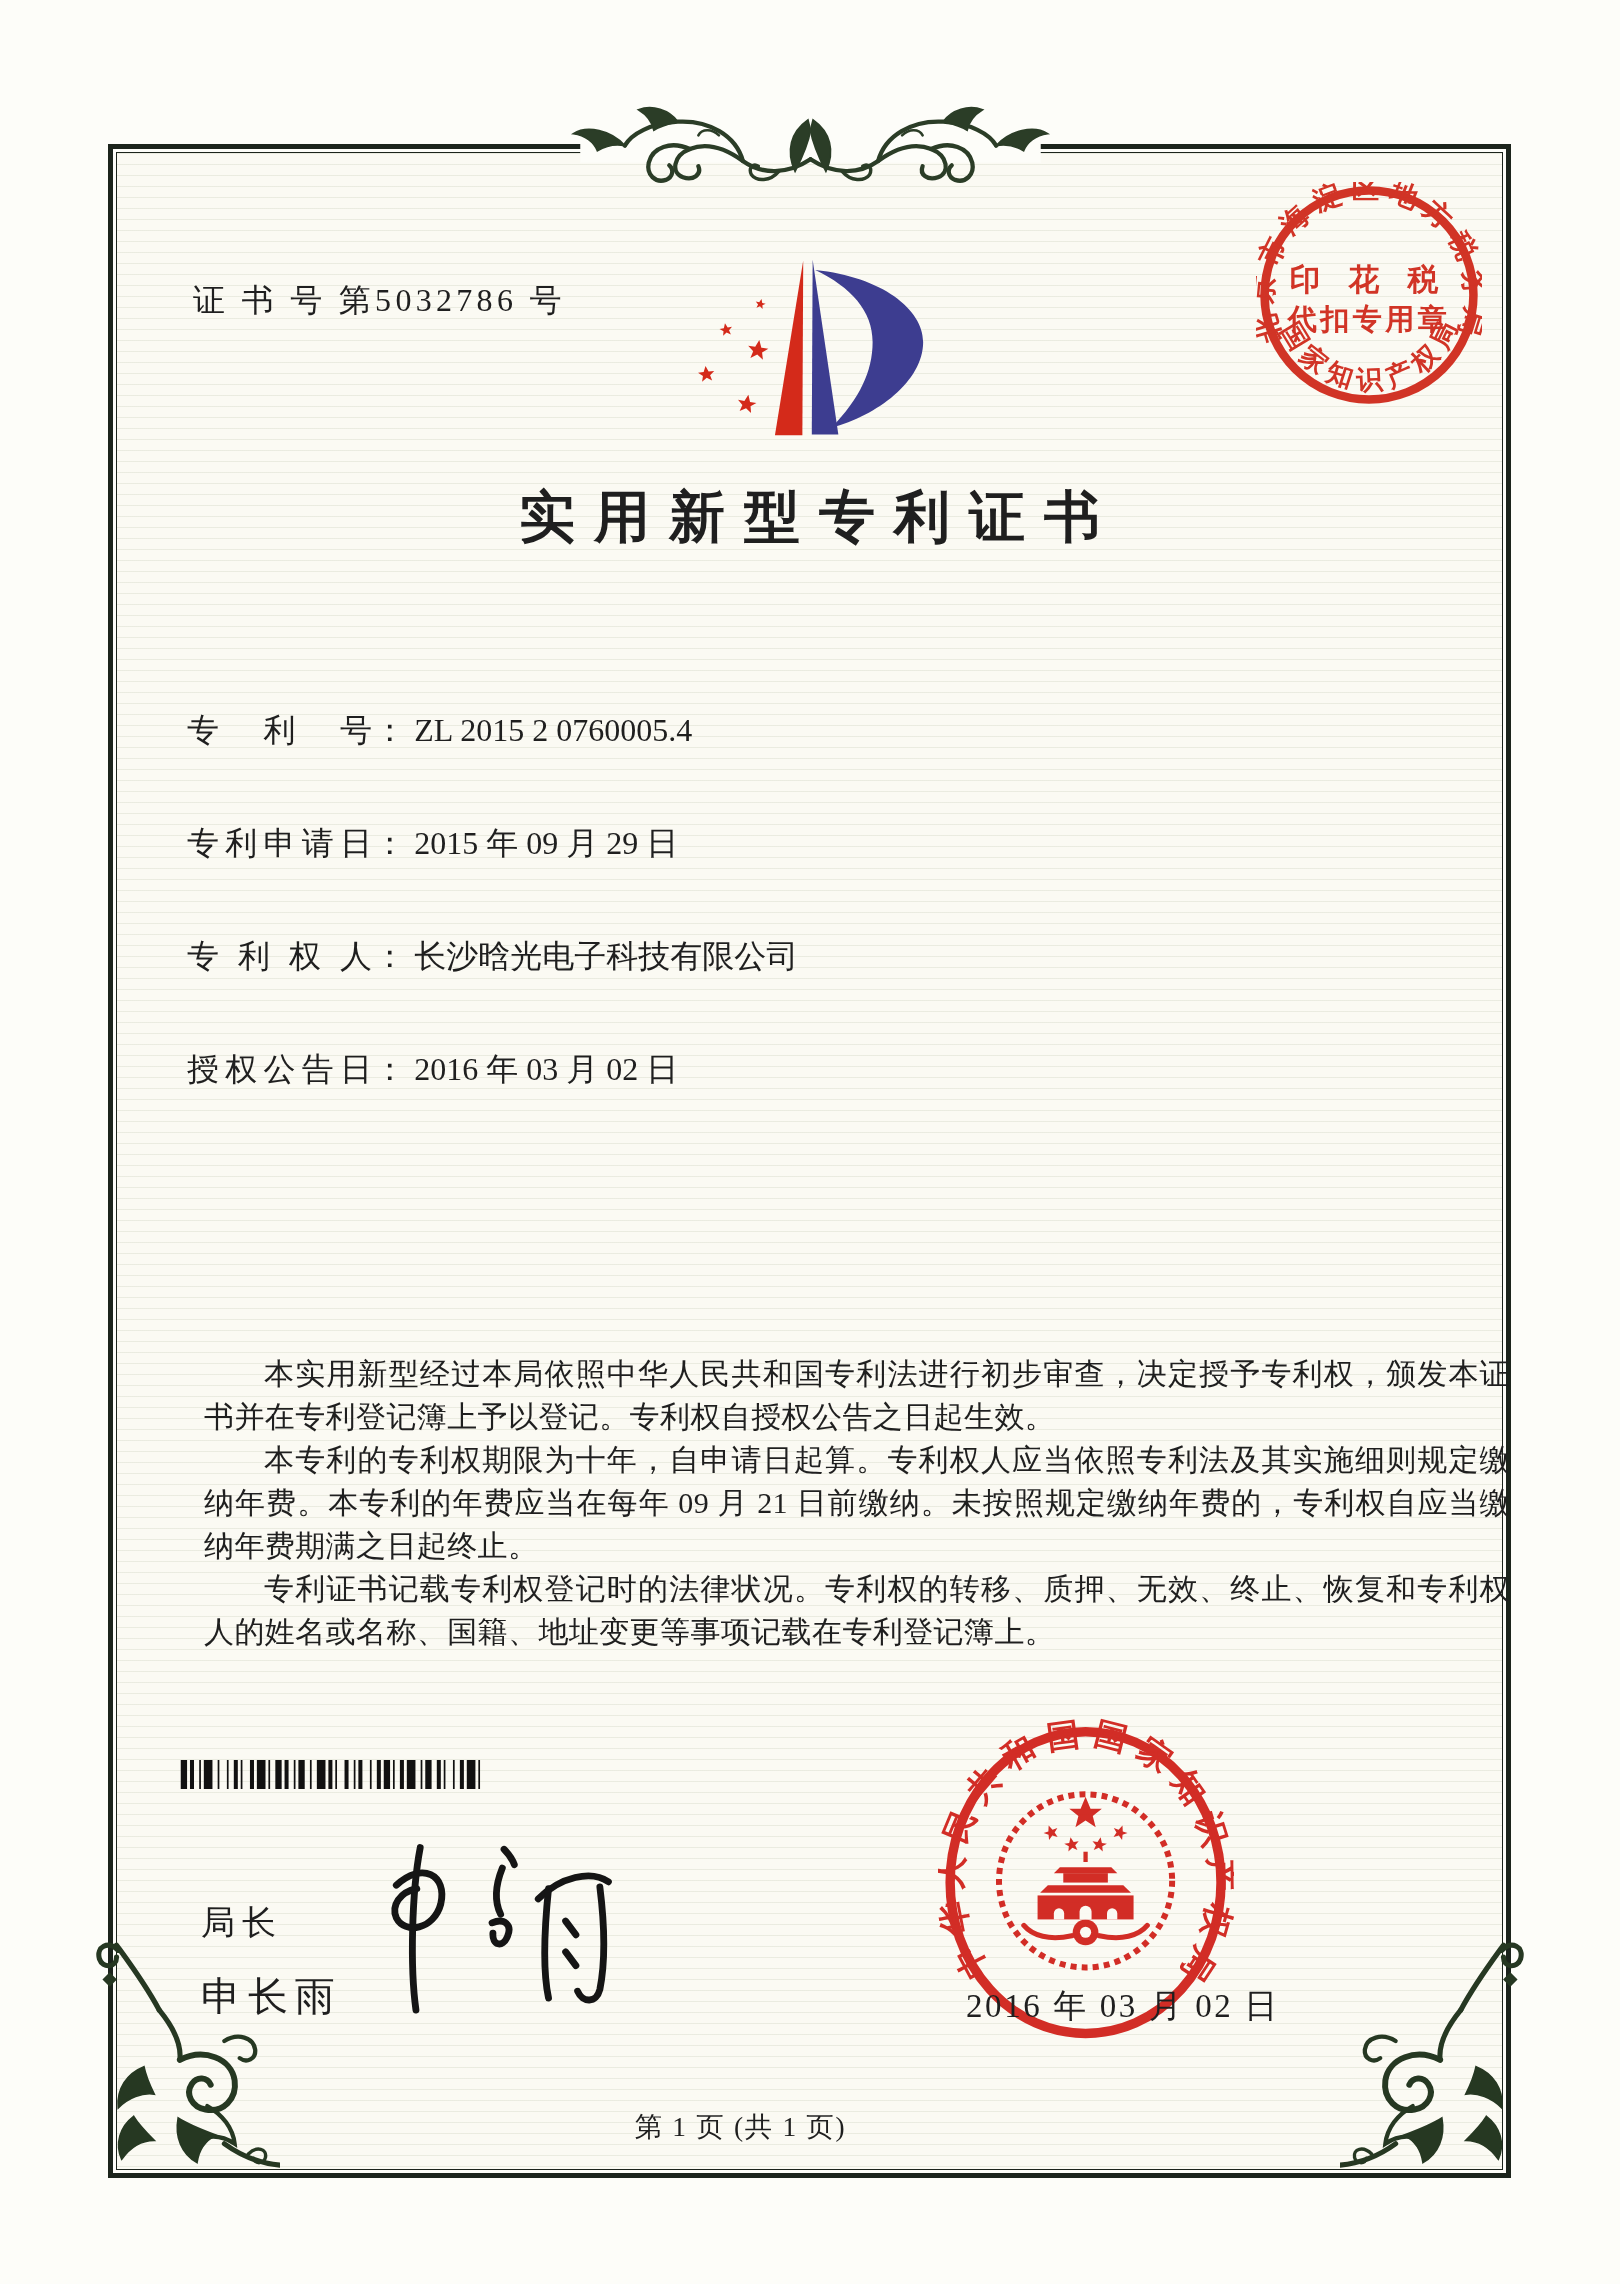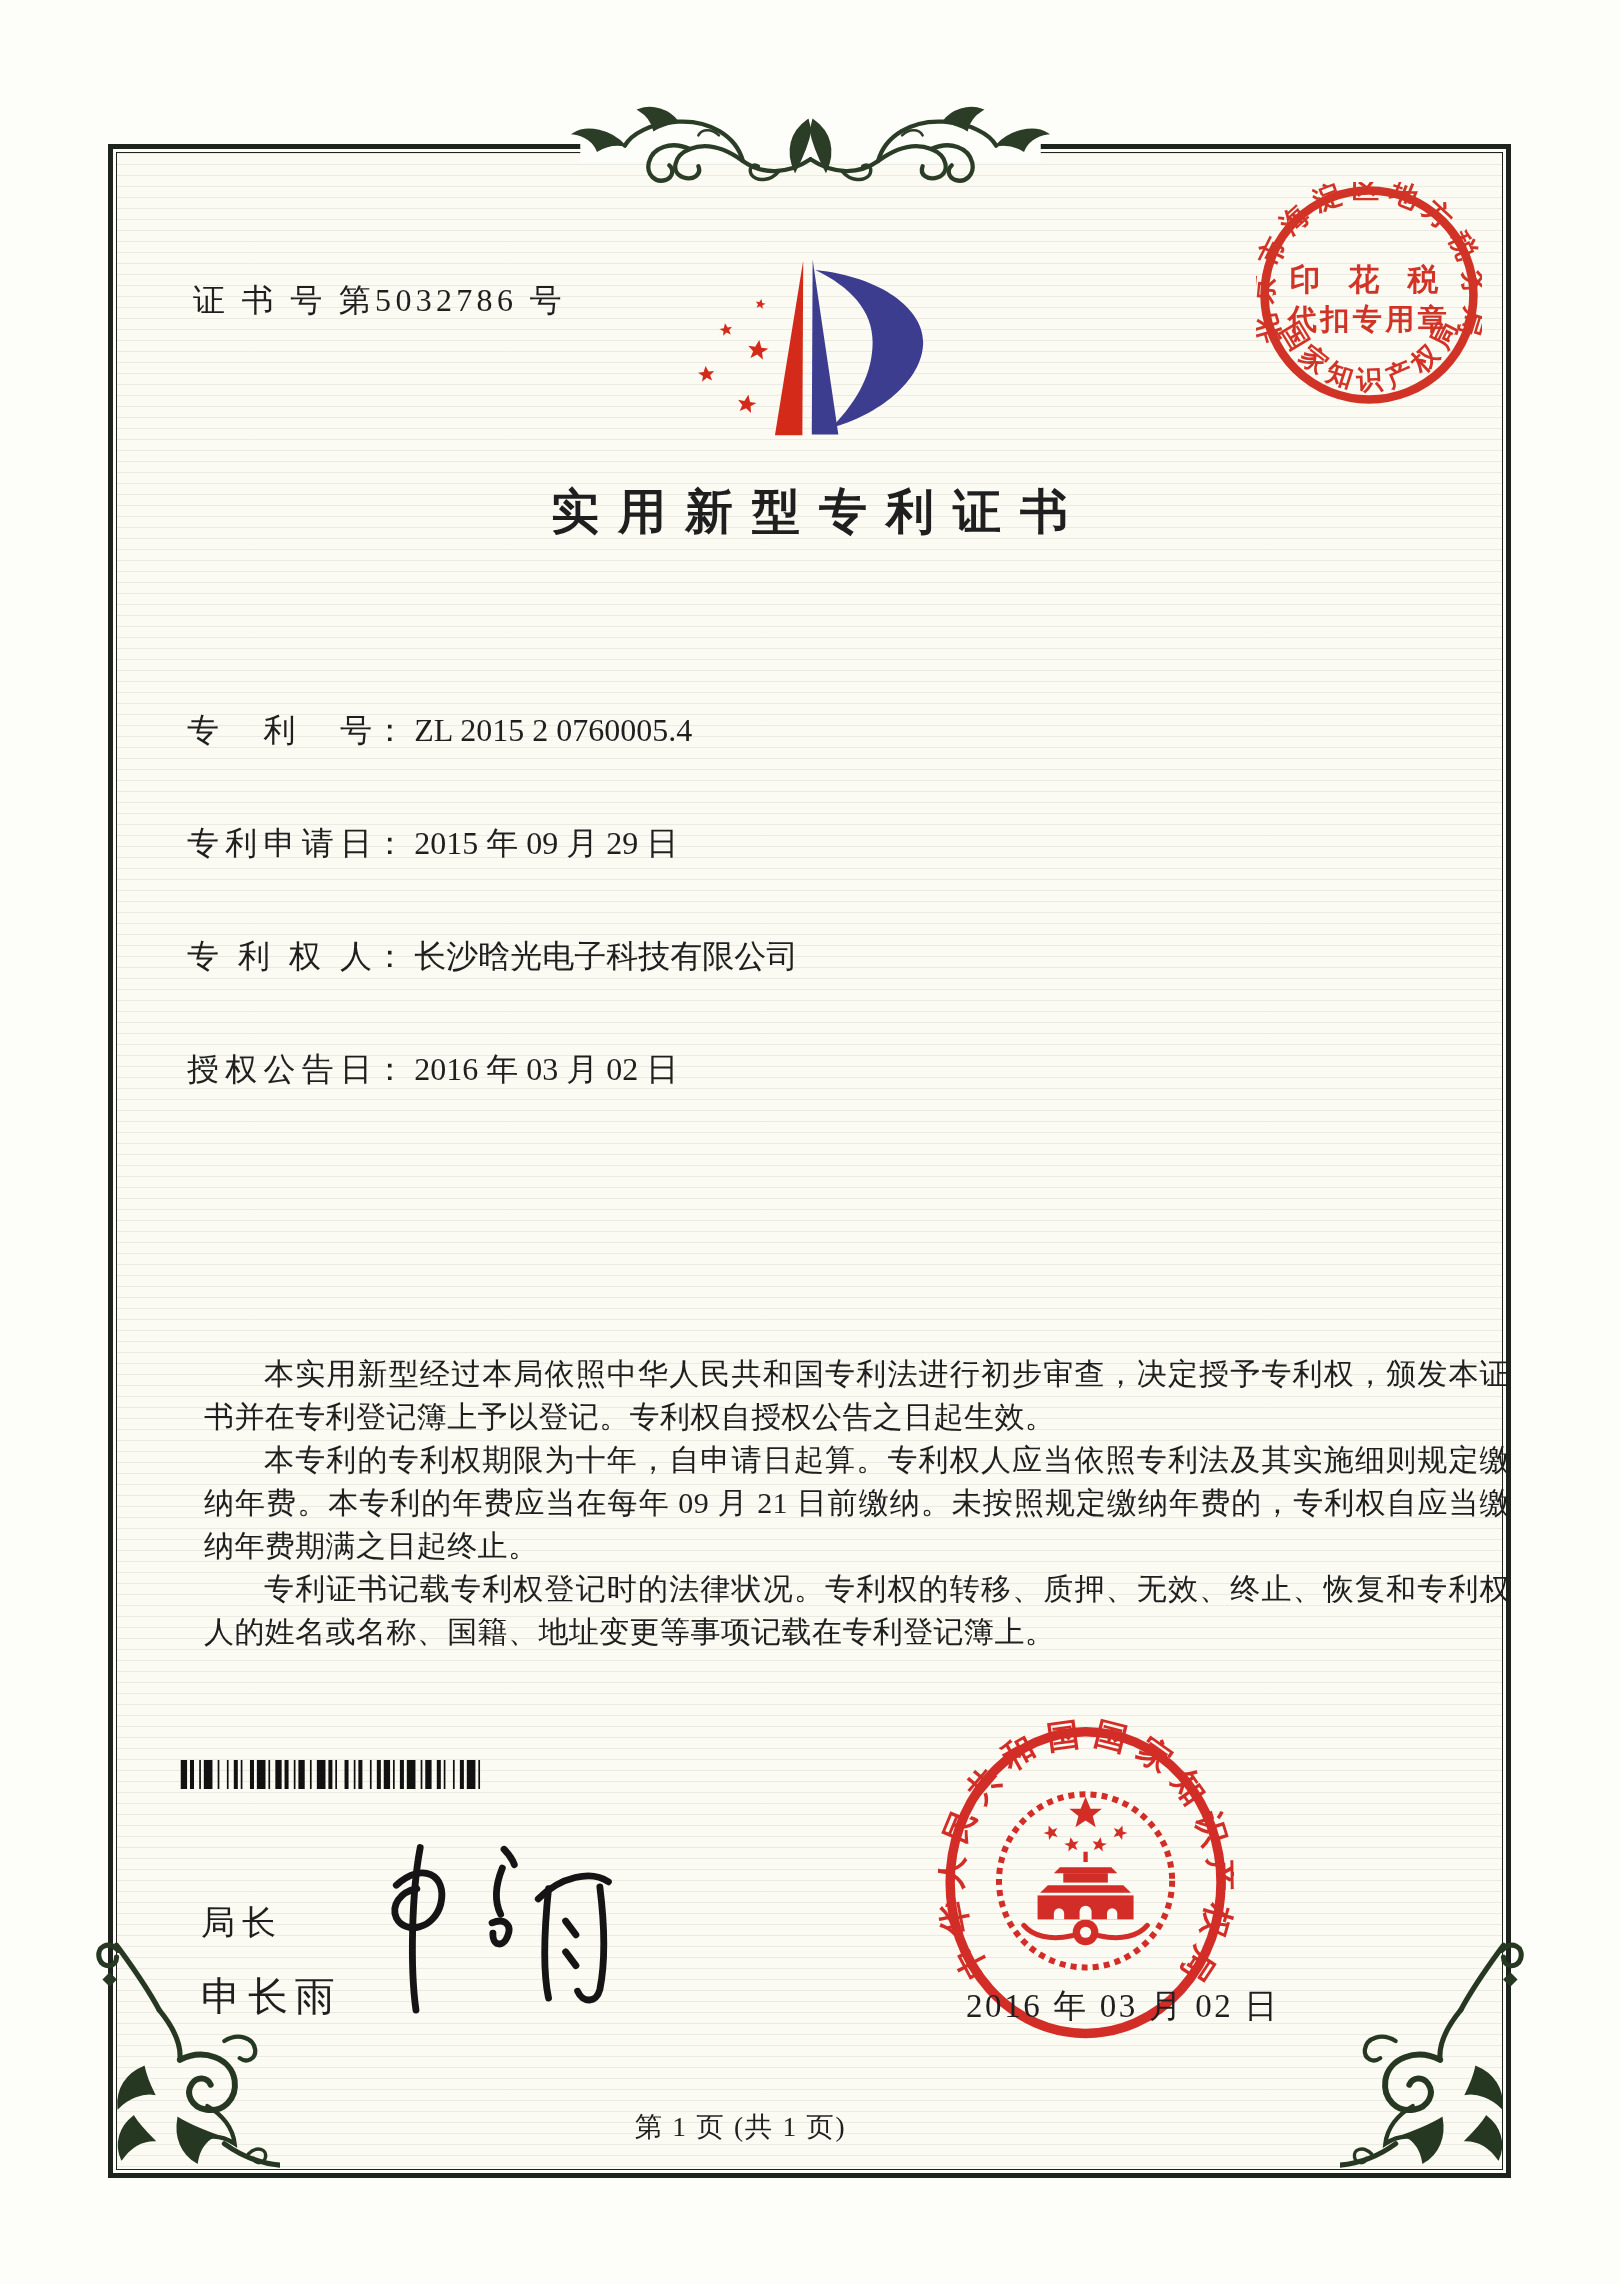--- a/index.html
+++ b/index.html
@@ -24,21 +24,21 @@
       #fbfaf3;
   }
   .orn{position:absolute;z-index:5;}
   
   .cert-no{
     position:absolute;left:157px;top:279px;font-size:32px;letter-spacing:4.3px;
     z-index:6;white-space:nowrap;margin-left:36px;
   }
   .title{
     position:absolute;left:108px;top:480px;width:1403px;text-align:center;
-    font-size:48px;font-weight:bold;letter-spacing:19px;text-indent:19px;
+    font-size:56px;font-weight:bold;letter-spacing:19px;text-indent:19px;
     z-index:6;white-space:nowrap;
   }
   .fields{position:absolute;left:187px;top:709px;z-index:6;}
   .field-row{height:113px;font-size:32px;white-space:nowrap;}
   .field-label{
     display:inline-block;width:185px;text-align:justify;text-align-last:justify;
     vertical-align:top;
   }
   .field-colon{display:inline-block;margin:0 8.6px 0 1.7px;}
   .body-text{

